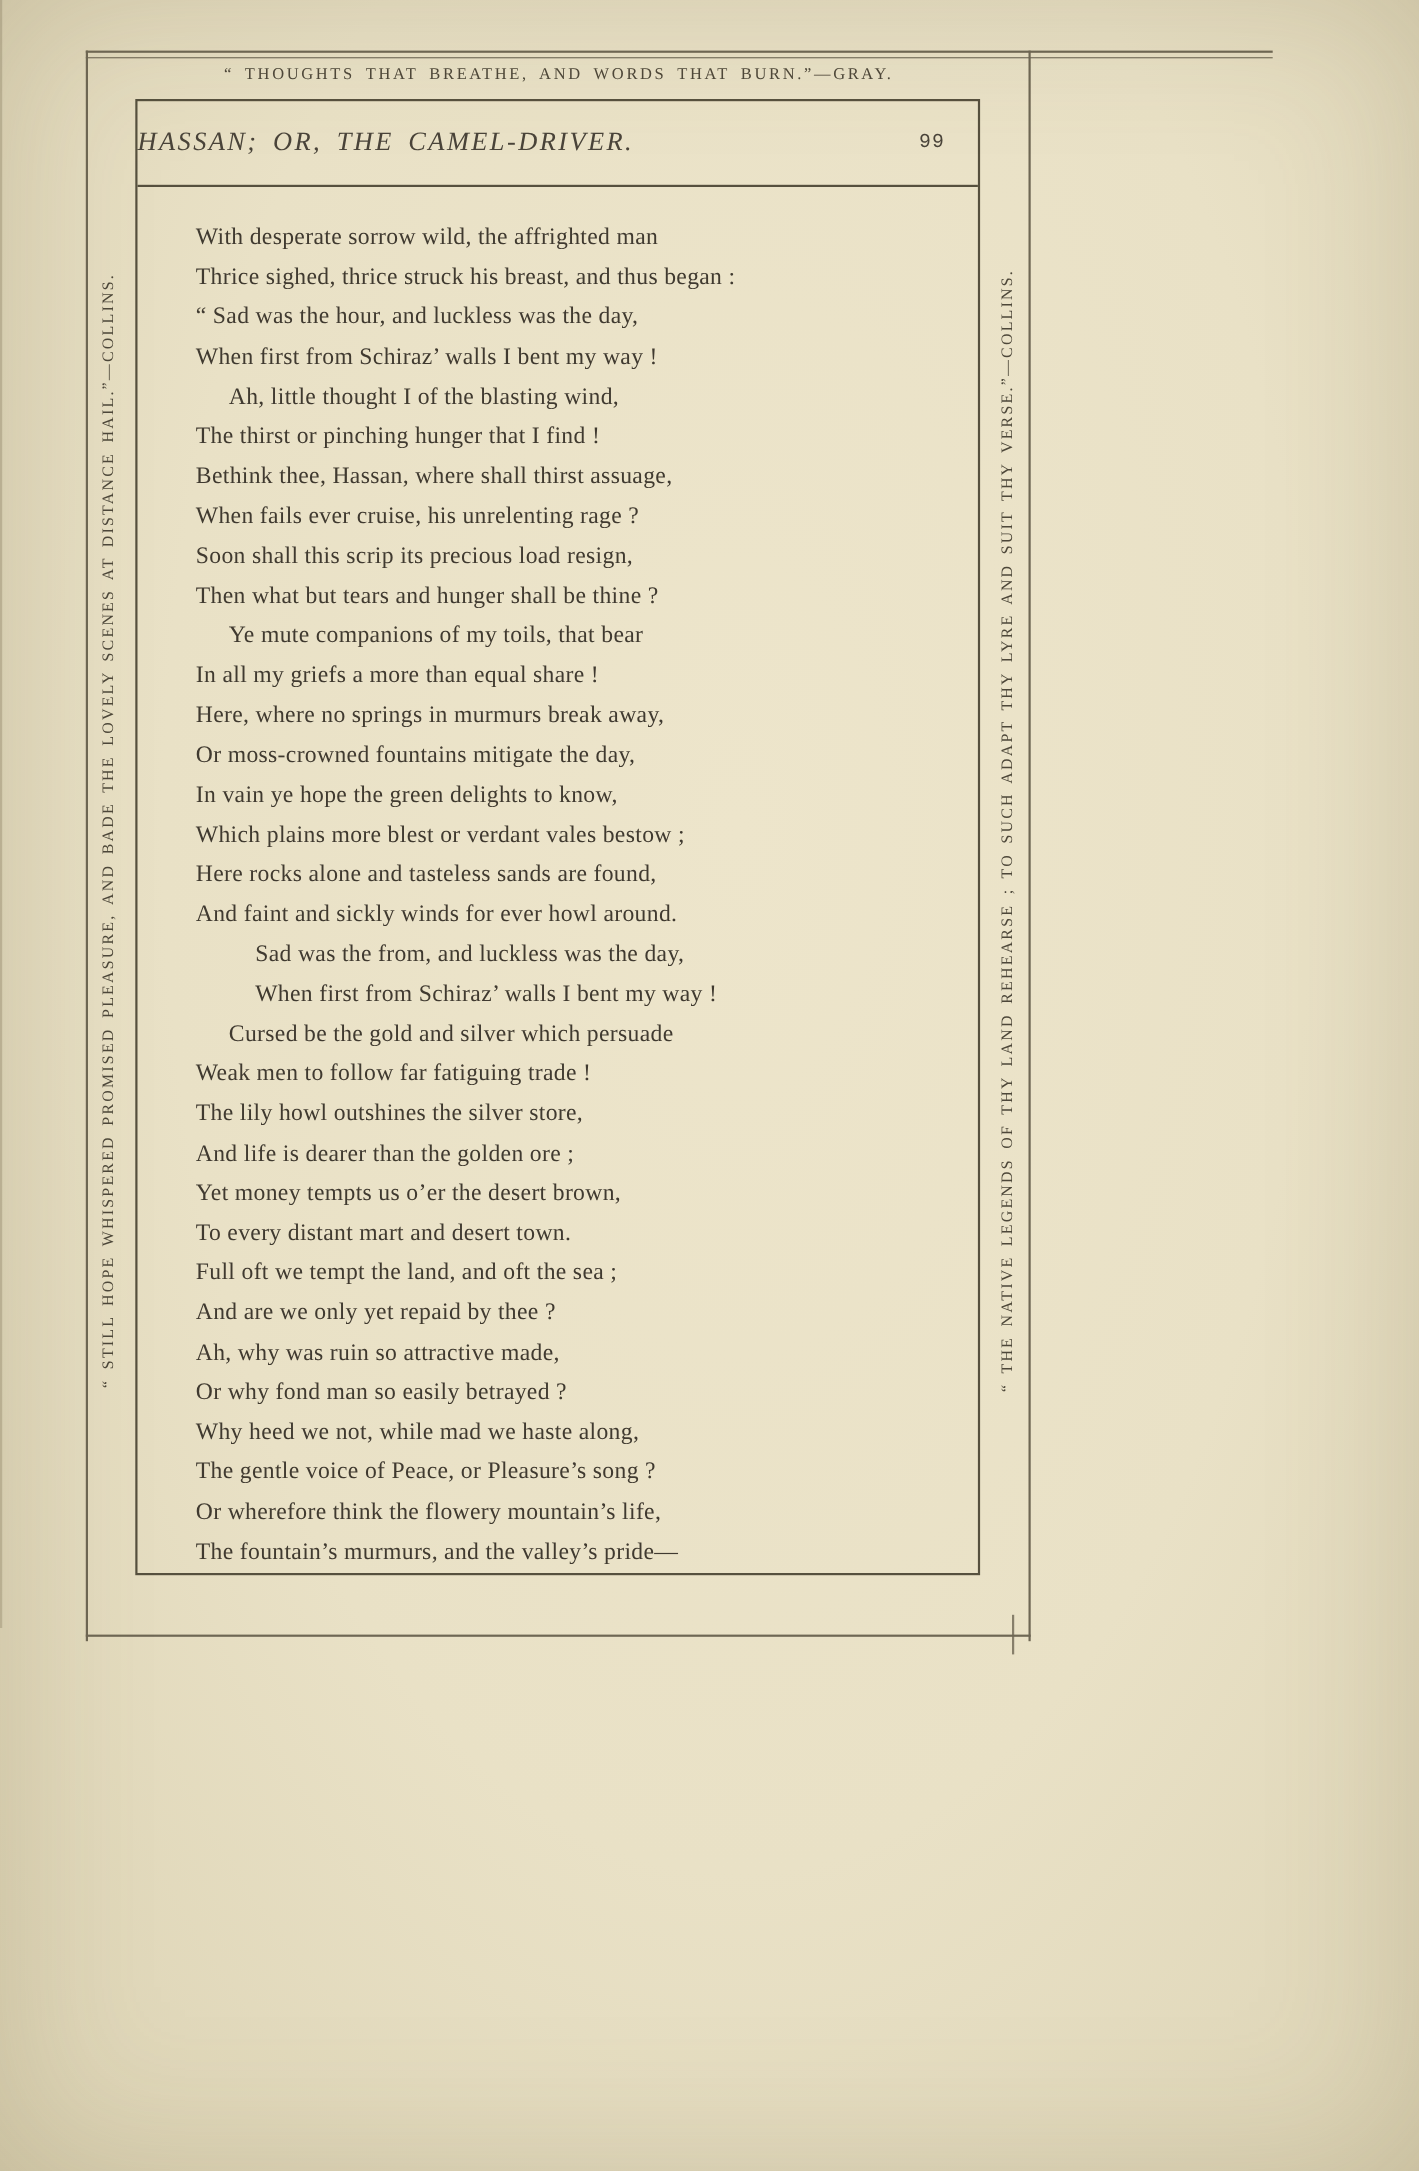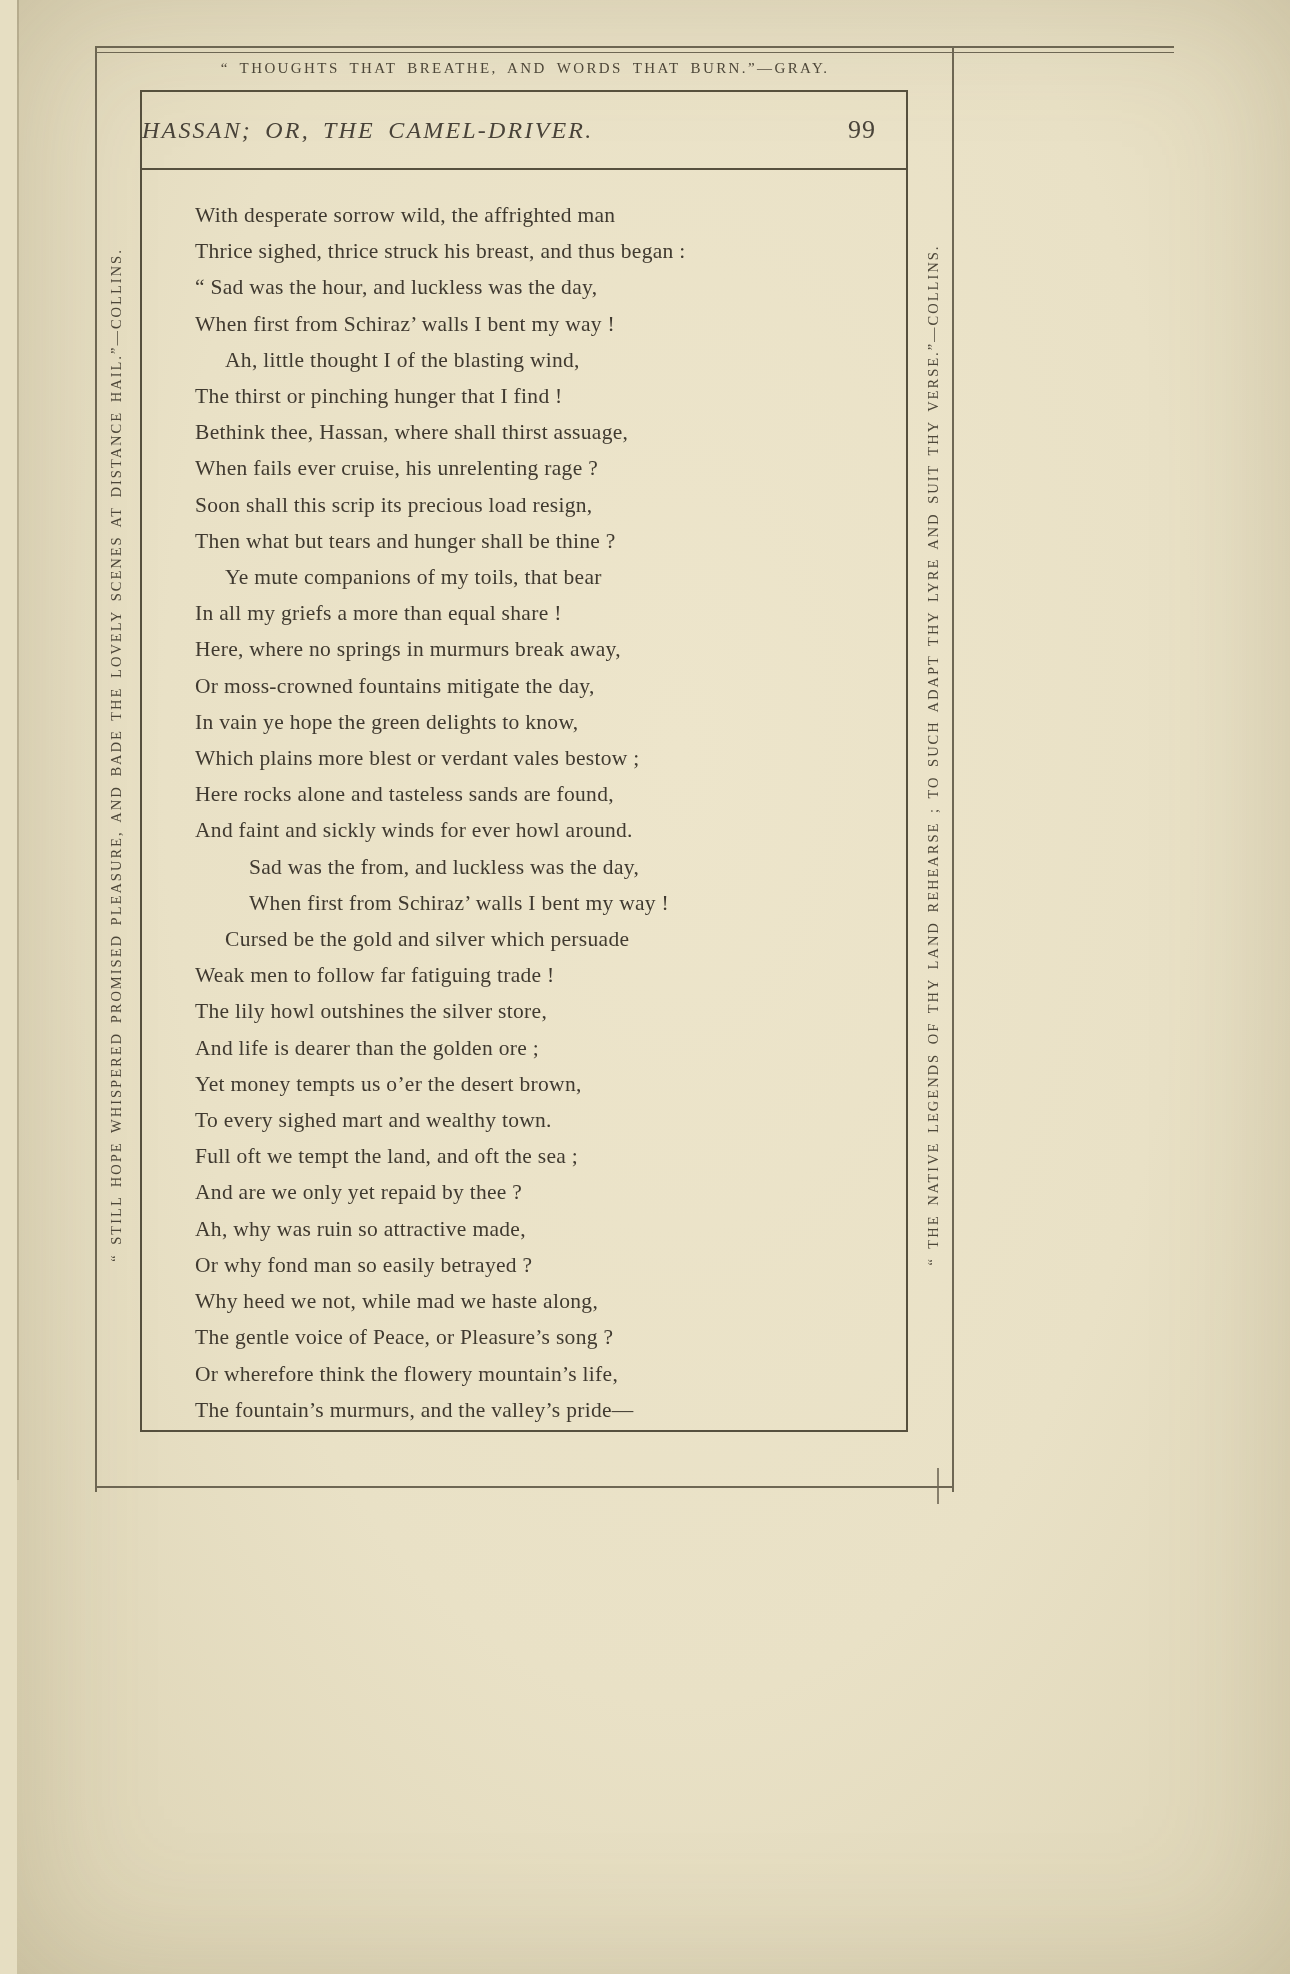--- a/index.html
+++ b/index.html
@@ -9,21 +9,20 @@
   }
   html,body{margin:0;padding:0;}
   body{
     width:1290px;height:1974px;position:relative;overflow:hidden;
     background:#e6dec2;
     font-family:"Liberation Serif","DejaVu Serif",serif;
   }
   .page{
     position:absolute;inset:0;
     background:radial-gradient(ellipse at 52% 38%, #ede5cb 0%, var(--paper) 55%, #dcd3b4 100%);
-    margin-left:17px;
   }
   .page::after{
     content:"";position:absolute;inset:0;pointer-events:none;
     box-shadow:inset 0 0 140px rgba(115,100,65,.22);
   }
   .rule{position:absolute;background:var(--rule);}
   .top-rule-1{left:78px;top:46px;width:1079px;height:2px;}
   .top-rule-2{left:78px;top:52px;width:1079px;height:1px;}
   .left-frame-rule{left:78px;top:46px;width:2px;height:1446px;}
   .right-frame-rule{left:935px;top:46px;width:2px;height:1446px;}
@@ -52,21 +51,21 @@
     border:2px solid #56503e;box-sizing:border-box;
   }
   .title-row{position:relative;height:76px;border-bottom:2px solid #56503e;}
   .title{
     position:absolute;left:0;right:0;top:50%;transform:translateY(-50%);
     text-align:left;font-style:italic;font-size:24px;
     letter-spacing:2.2px;word-spacing:5px;color:#4a443a;
   }
   .page-number{
     position:absolute;right:30px;top:50%;transform:translateY(-50%);
-    font-size:26px;color:#4a443a;letter-spacing:1px;
+    font-size:18px;color:#4a443a;letter-spacing:1px;font-family:Liberation Mono, monospace;
   }
   .poem{padding:27px 16px 0 53px;}
   .poem-line{
     font-size:21.5px;line-height:36.2px;color:#403a30;
     letter-spacing:.3px;white-space:nowrap;
   }
   .poem-line.indent-1{padding-left:30px;}
   .poem-line.indent-2{padding-left:54px;}
 </style>
 </head>
@@ -112,21 +111,21 @@
         <div class="poem-line indent-0">Which plains more blest or verdant vales bestow ;</div>
         <div class="poem-line indent-0">Here rocks alone and tasteless sands are found,</div>
         <div class="poem-line indent-0">And faint and sickly winds for ever howl around.</div>
         <div class="poem-line indent-2">Sad was the from, and luckless was the day,</div>
         <div class="poem-line indent-2">When first from Schiraz’ walls I bent my way !</div>
         <div class="poem-line indent-1">Cursed be the gold and silver which persuade</div>
         <div class="poem-line indent-0">Weak men to follow far fatiguing trade !</div>
         <div class="poem-line indent-0">The lily howl outshines the silver store,</div>
         <div class="poem-line indent-0">And life is dearer than the golden ore ;</div>
         <div class="poem-line indent-0">Yet money tempts us o’er the desert brown,</div>
-        <div class="poem-line indent-0">To every sighed mart and wealthy town.</div>
+        <div class="poem-line indent-0">To every distant mart and desert town.</div>
         <div class="poem-line indent-0">Full oft we tempt the land, and oft the sea ;</div>
         <div class="poem-line indent-0">And are we only yet repaid by thee ?</div>
         <div class="poem-line indent-0">Ah, why was ruin so attractive made,</div>
         <div class="poem-line indent-0">Or why fond man so easily betrayed ?</div>
         <div class="poem-line indent-0">Why heed we not, while mad we haste along,</div>
         <div class="poem-line indent-0">The gentle voice of Peace, or Pleasure’s song ?</div>
         <div class="poem-line indent-0">Or wherefore think the flowery mountain’s life,</div>
         <div class="poem-line indent-0">The fountain’s murmurs, and the valley’s pride—</div>
       </div>
   </div>

